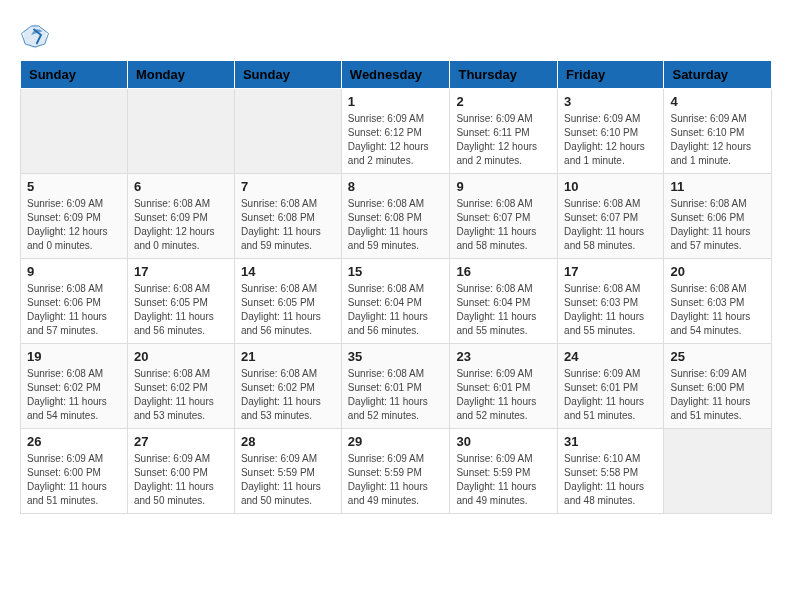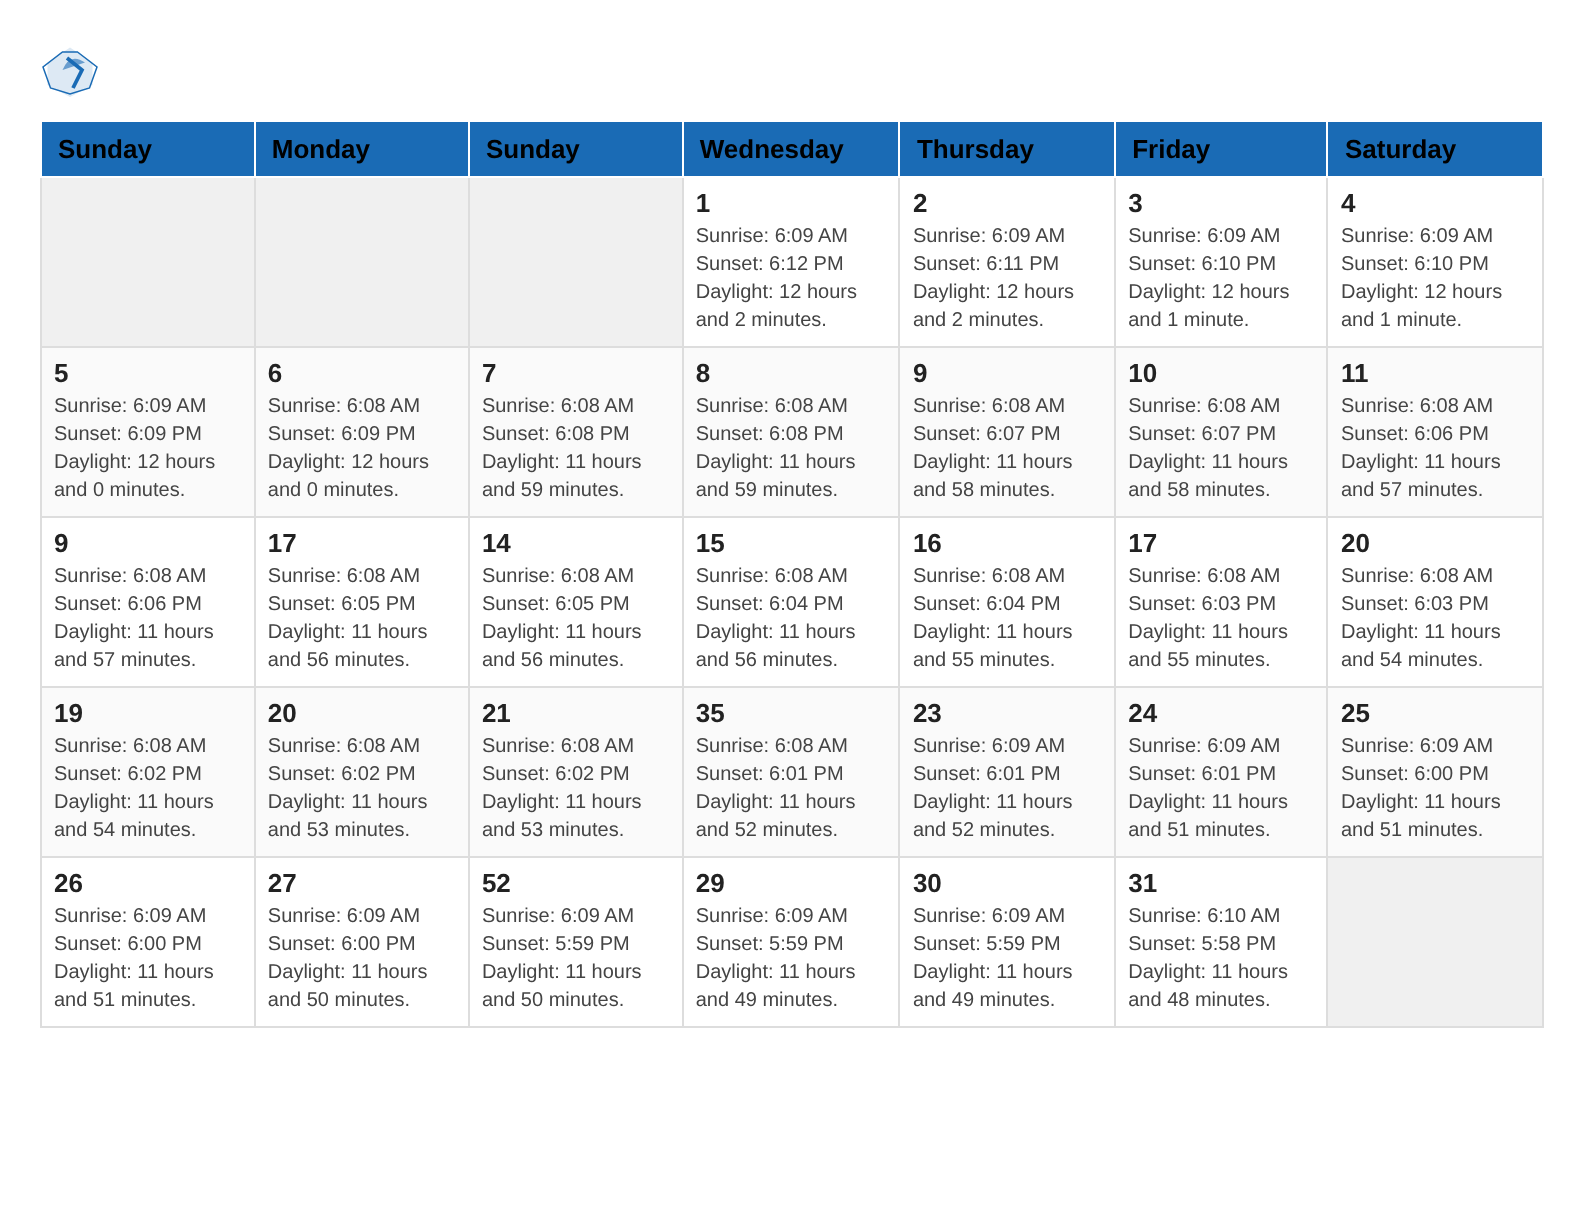--- a/index.html
+++ b/index.html
@@ -249,21 +249,21 @@
       <tr>
         <td>
           <span class="day-number">26</span>
           <div class="day-info">Sunrise: 6:09 AM<br>Sunset: 6:00 PM<br>Daylight: 11 hours and 51 minutes.</div>
         </td>
         <td>
           <span class="day-number">27</span>
           <div class="day-info">Sunrise: 6:09 AM<br>Sunset: 6:00 PM<br>Daylight: 11 hours and 50 minutes.</div>
         </td>
         <td>
-          <span class="day-number">52</span>
+          <span class="day-number">28</span>
           <div class="day-info">Sunrise: 6:09 AM<br>Sunset: 5:59 PM<br>Daylight: 11 hours and 50 minutes.</div>
         </td>
         <td>
           <span class="day-number">29</span>
           <div class="day-info">Sunrise: 6:09 AM<br>Sunset: 5:59 PM<br>Daylight: 11 hours and 49 minutes.</div>
         </td>
         <td>
           <span class="day-number">30</span>
           <div class="day-info">Sunrise: 6:09 AM<br>Sunset: 5:59 PM<br>Daylight: 11 hours and 49 minutes.</div>
         </td>

